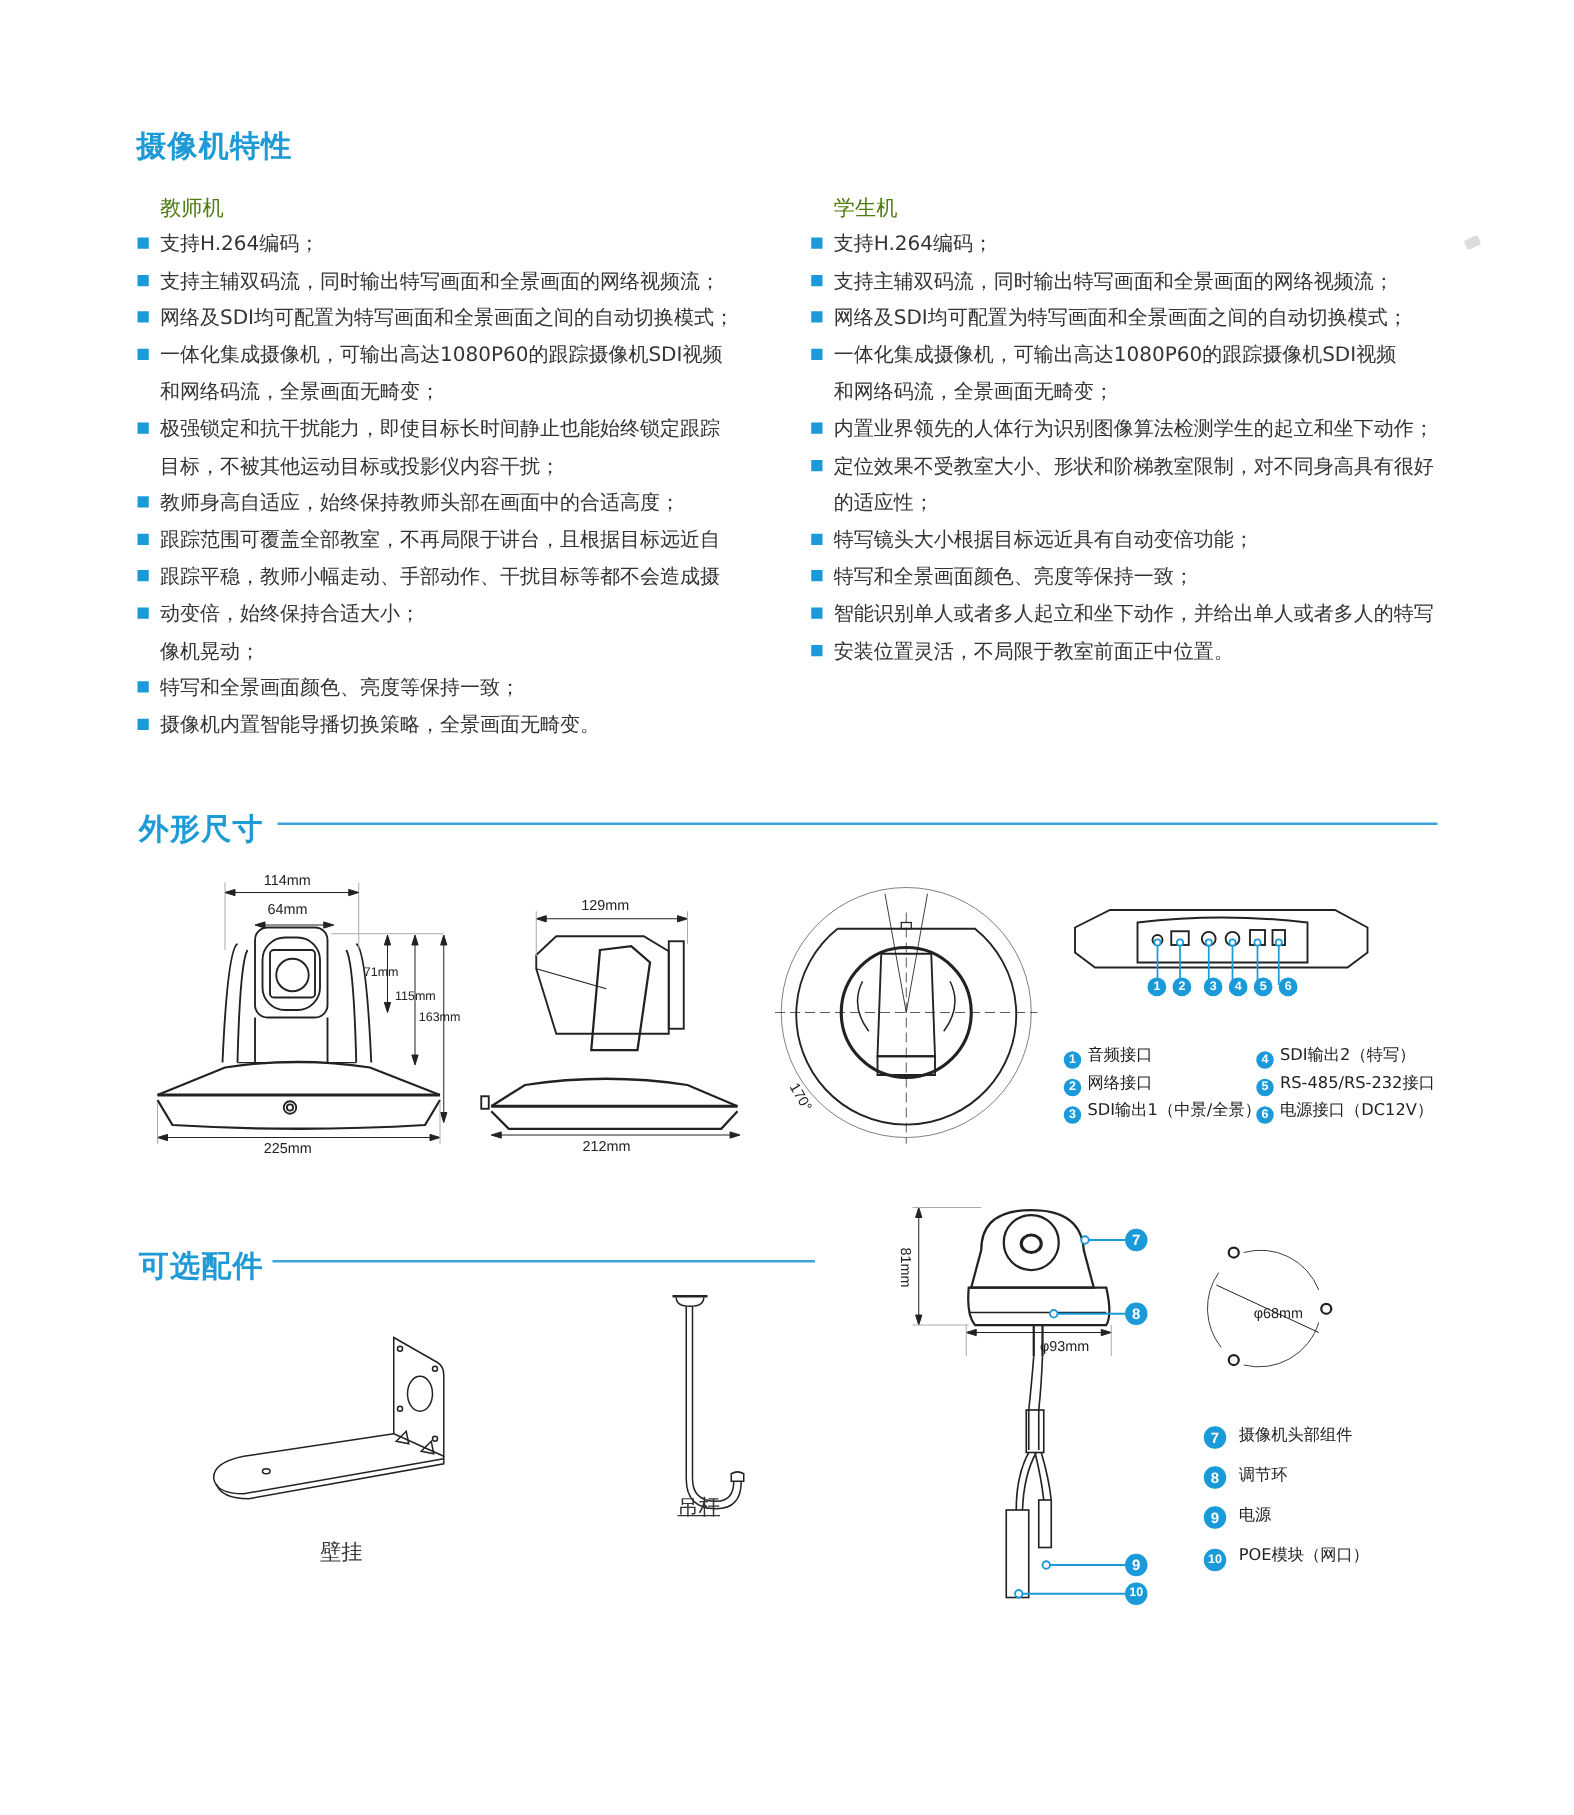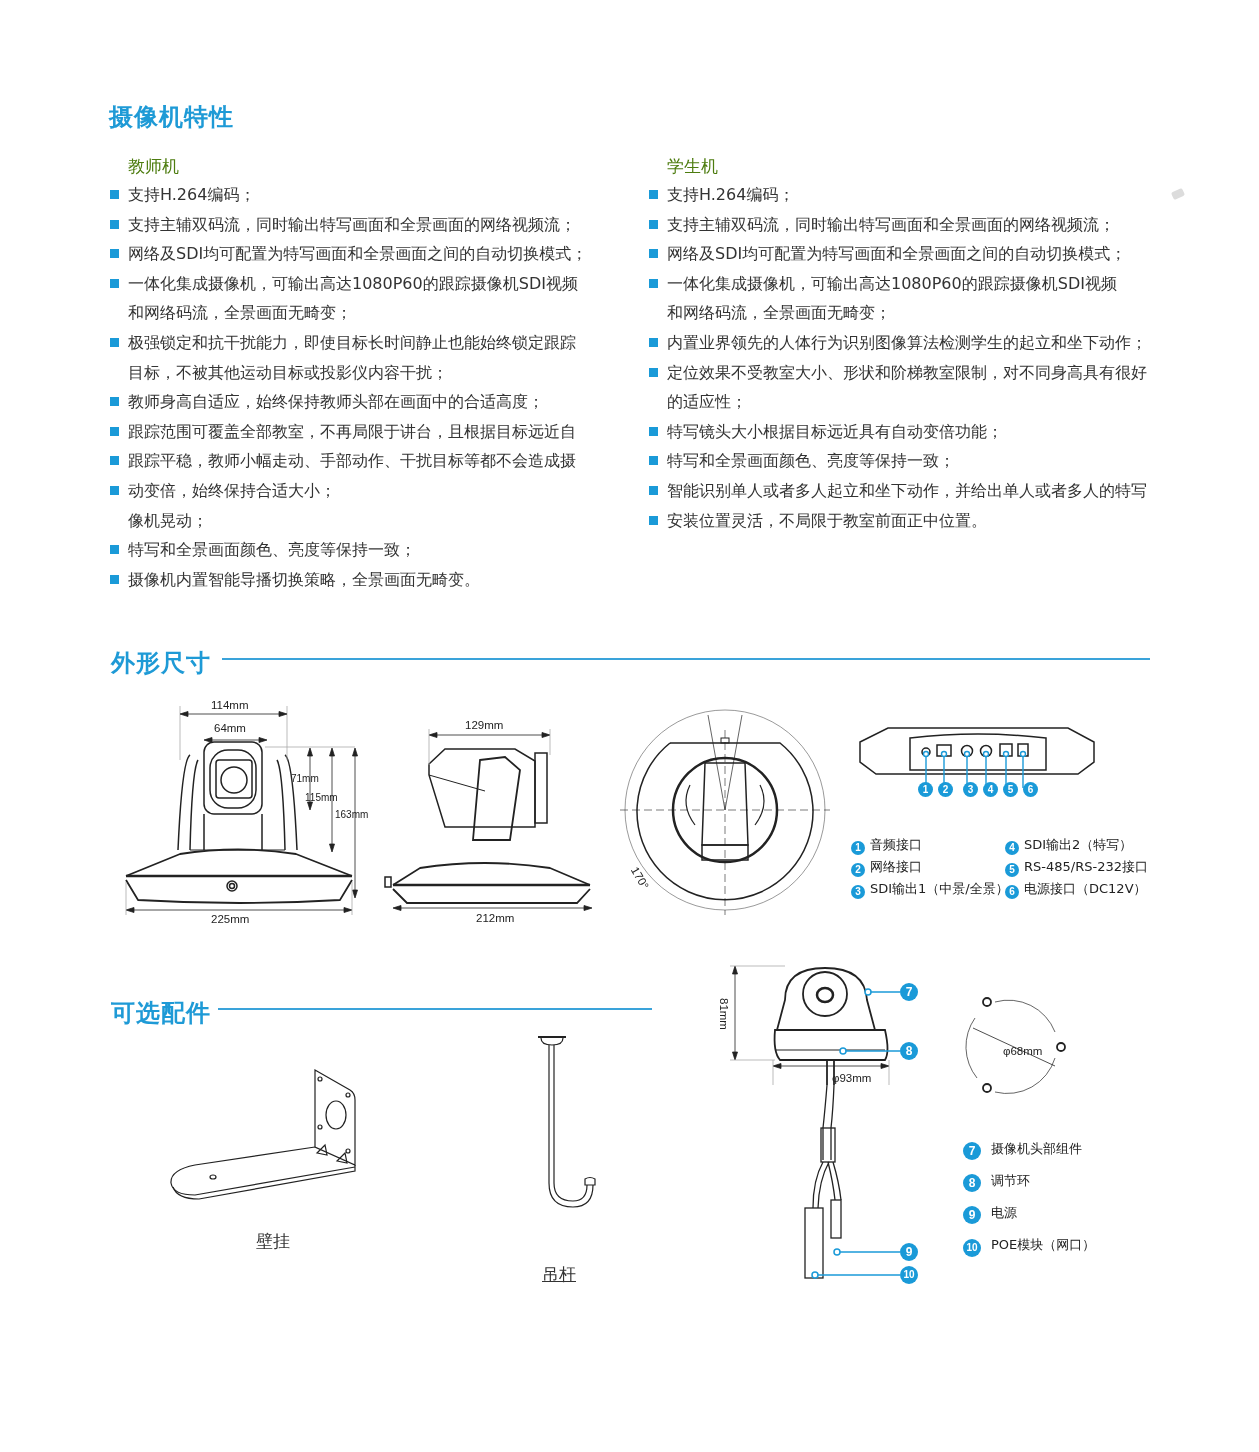--- a/index.html
+++ b/index.html
@@ -110,21 +110,21 @@
     <line x1="8" y1="210" x2="230" y2="210"></line>
     <polygon points="6,210 14,207.5 14,212.5"></polygon>
       <polygon points="232,210 224,207.5 224,212.5"></polygon>
     <line x1="6" y1="182" x2="6" y2="215" stroke="#aaa"></line>
     <line x1="232" y1="182" x2="232" y2="215" stroke="#aaa"></line>
   </g>
 </svg>
 <div class="abs dim" style="left:211px; top:699px;">114mm</div>
 <div class="abs dim" style="left:214px; top:722px;text-align:center;">64mm</div>
 <div class="abs dim-sm" style="left:291px; top:773px;">71mm</div>
-<div class="abs dim-sm" style="left:305px; top:792px;">115mm</div>
+<div class="abs dim-sm" style="left:316px; top:792px;">115mm</div>
 <div class="abs dim-sm" style="left:335px; top:809px;">163mm</div>
 <div class="abs dim" style="left:211px; top:913px;">225mm</div>
 
 <svg style="left:385px; top:715px;" width="230" height="200">
   <g fill="none" stroke="#222" stroke-width="1.5">
     <path d="M44 49 L60 34 L130 34 L150 46 L150 112 L60 112 L44 60 Z"></path>
     <path d="M44 60 L100 76" stroke-width="1"></path>
     <rect x="150" y="38" width="12" height="70"></rect>
     <path d="M95 45 L120 42 L135 55 L125 125 L88 125 Z" stroke-width="1.8"></path>
     <path d="M8 170 L35 153 Q100 143 165 153 L205 170" stroke-width="1.8"></path>
@@ -137,21 +137,21 @@
     <polygon points="44,20 52,17.5 52,22.5"></polygon>
       <polygon points="165,20 157,17.5 157,22.5"></polygon>
     <line x1="44" y1="14" x2="44" y2="50" stroke="#aaa"></line>
     <line x1="165" y1="14" x2="165" y2="40" stroke="#aaa"></line>
     <line x1="10" y1="193" x2="205" y2="193"></line>
     <polygon points="8,193 16,190.5 16,195.5"></polygon>
       <polygon points="207,193 199,190.5 199,195.5"></polygon>
   </g>
 </svg>
 <div class="abs dim" style="left:465px; top:719px;">129mm</div>
-<div class="abs dim" style="left:476px; top:912px;text-align:right;">212mm</div>
+<div class="abs dim" style="left:466px; top:912px;text-align:right;">212mm</div>
 
 <svg style="left:620px; top:705px;" width="210" height="215">
   <g fill="none" stroke="#222">
     <circle cx="105" cy="105" r="100" stroke-width="0.6" stroke="#555"></circle>
     <path d="M50 38 L160 38 A88 88 0 1 1 50 38" stroke-width="1.5"></path>
     <circle cx="105" cy="105" r="52" stroke-width="2.5"></circle>
     <path d="M85 58 L125 58 L128 140 L82 140 Z" stroke-width="1.5"></path>
     <path d="M82 140 L128 140 L128 155 L82 155 Z" stroke-width="1.5"></path>
     <path d="M70 80 Q60 100 75 120" stroke-width="1.2"></path>
     <path d="M140 80 Q150 100 135 120" stroke-width="1.2"></path>
@@ -234,21 +234,21 @@
   <g fill="none" stroke="#222" stroke-width="1.2">
     <line x1="3" y1="2" x2="31" y2="2" stroke-width="2"></line>
     <path d="M6 3 Q6 10 17 10 Q28 10 28 3"></path>
     <line x1="14" y1="10" x2="14" y2="148"></line>
     <line x1="19" y1="10" x2="19" y2="148"></line>
     <path d="M14 148 Q14 172 38 172 Q58 172 58 150"></path>
     <path d="M19 148 Q19 166 38 166 Q52 166 52 150"></path>
     <path d="M50 150 L50 144 Q55 141 60 144 L60 150 Z"></path>
   </g>
 </svg>
-<div class="abs caption" style="left:542px; top:1263px;text-decoration:underline;">吊杆</div>
+<div class="abs caption" style="left:542px; top:1194px;text-decoration:underline;">吊杆</div>
 
 <svg style="left:725px; top:960px;" width="200" height="330">
   <g fill="none" stroke="#222" stroke-width="1.8">
     <path d="M60 40 Q60 8 100 8 Q140 8 142 40 L150 70 L52 70 Z"></path>
     <circle cx="100" cy="34" r="22"></circle>
     <ellipse cx="100" cy="35" rx="8" ry="7" stroke-width="2.5"></ellipse>
     <path d="M50 70 Q48 92 55 100 L160 100 Q165 92 160 70 Z"></path>
     <line x1="50" y1="90" x2="160" y2="90" stroke-width="1.2"></line>
     <line x1="102" y1="100" x2="102" y2="125"></line>
     <line x1="109" y1="100" x2="109" y2="125"></line>

